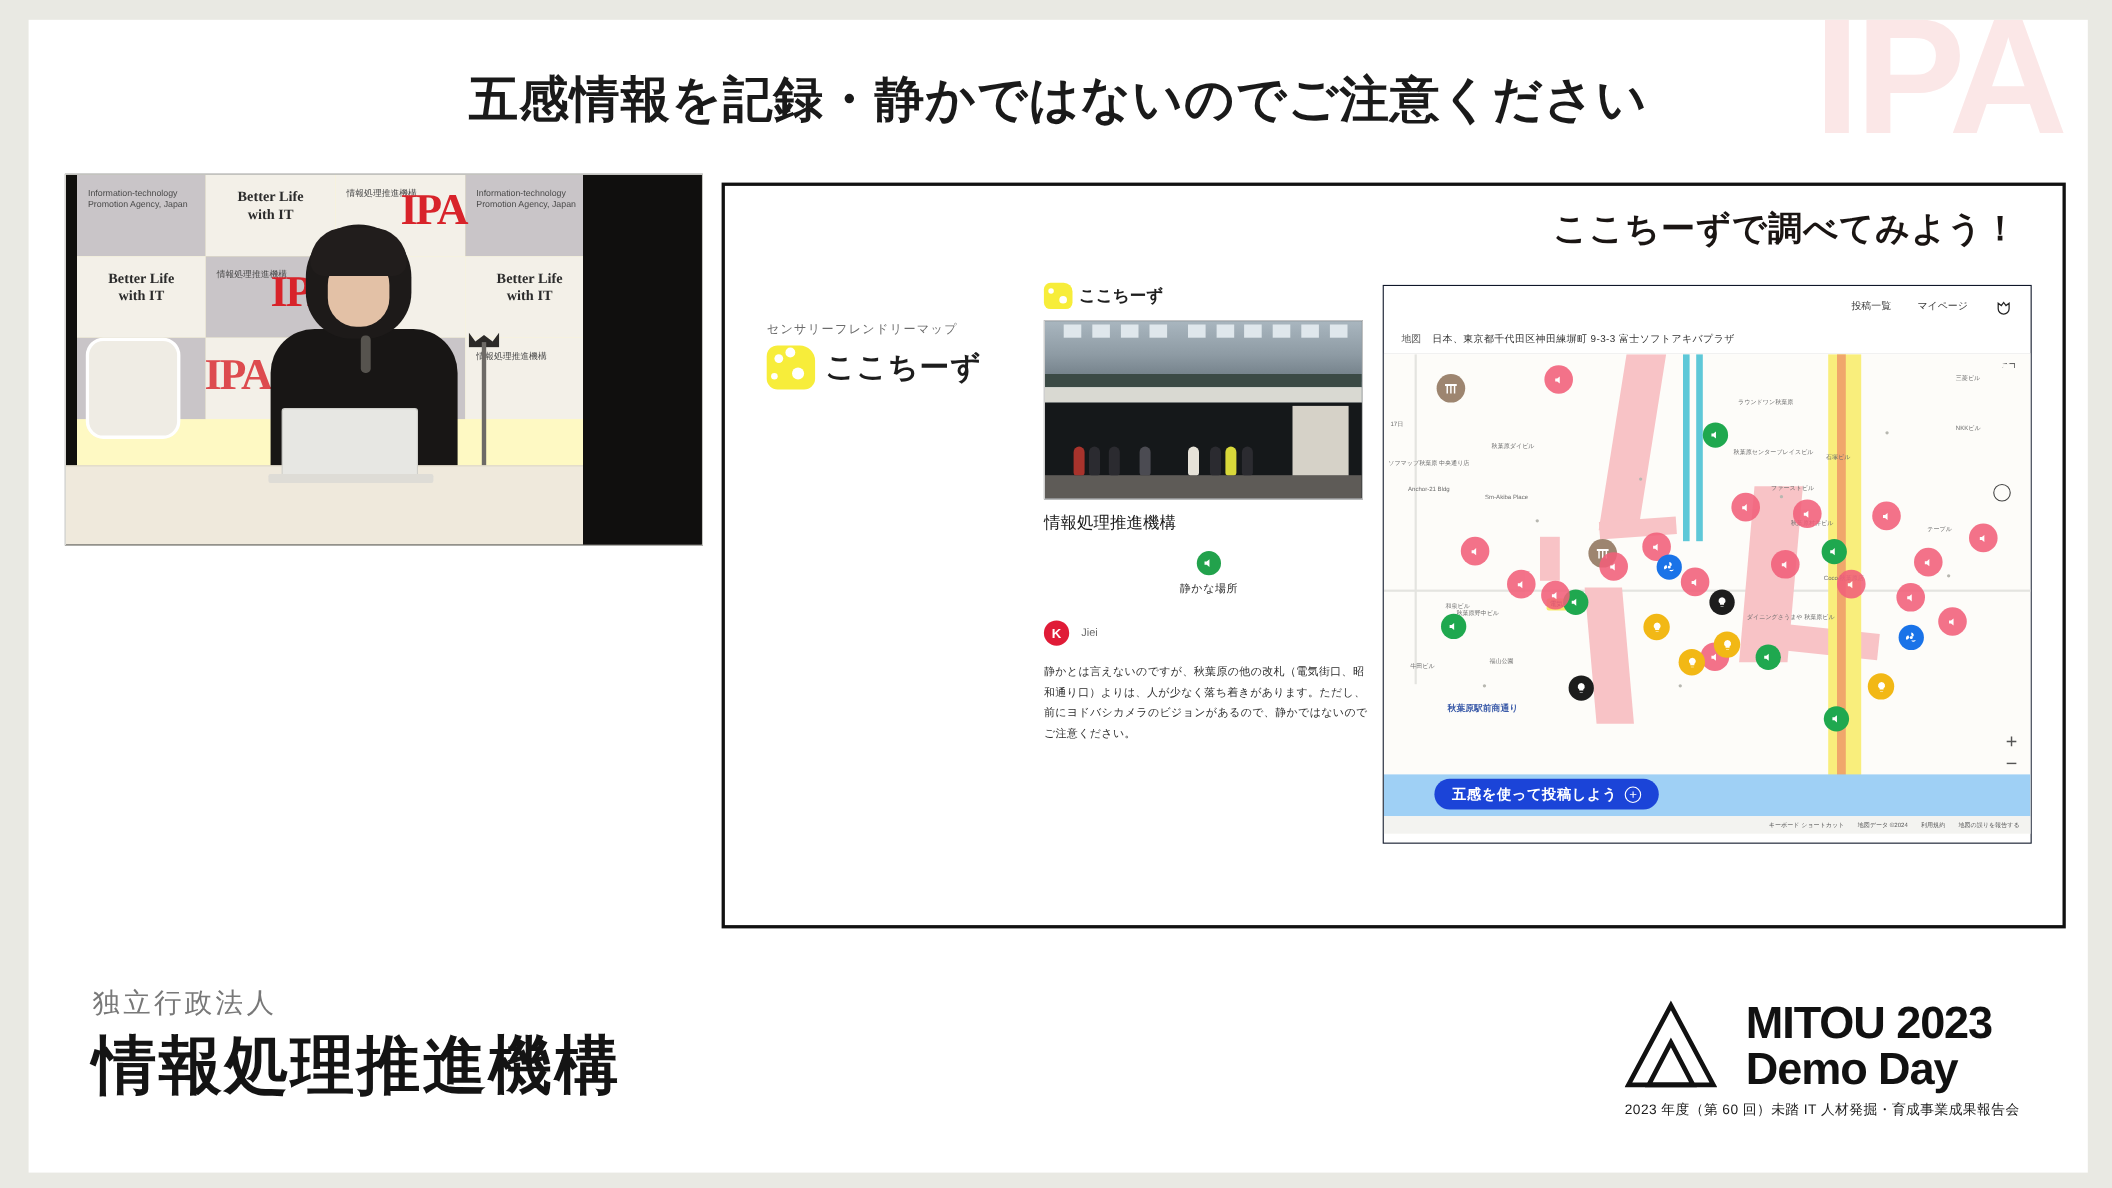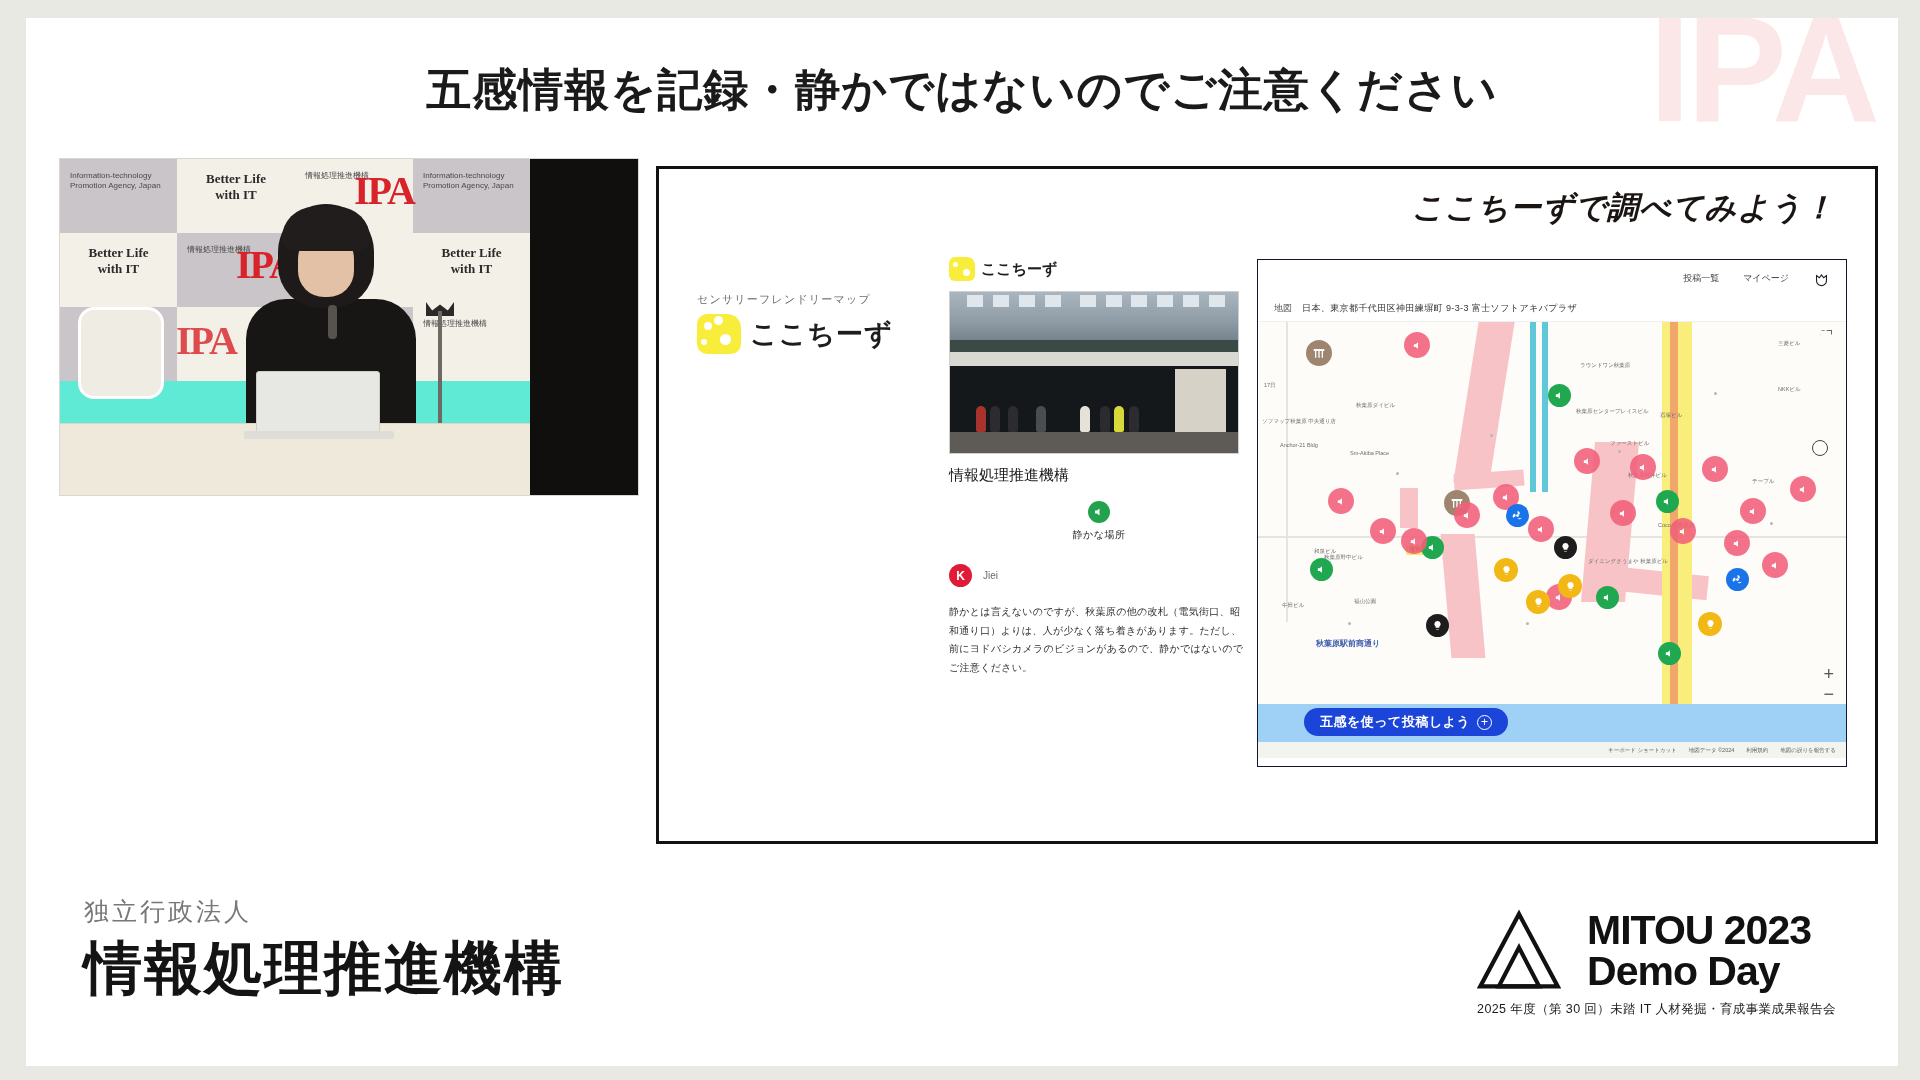--- a/index.html
+++ b/index.html
@@ -32,22 +32,22 @@
   }
   
   #presenter-photo{
     position:absolute; left:33px; top:140px;
     width:580px; height:338px;
     background:#100f0d;
     overflow:hidden;
     border:1px solid #d8d8d2;
   }
   .backdrop{
-    position:absolute; left:0; top:0; width:470px; height:298px;
-    background:#5eead4;
+    position:absolute; left:10px; top:0; width:470px; height:298px;
+    background:#fef9c3;
   }
   .bd-cell{
     position:absolute; font-size:8px; color:#4a4a4a; line-height:1.25;
     padding:12px 10px; overflow:hidden;
   }
   .bd-grey{ background:#c9c5c8; }
   .bd-cream{ background:#f3f0e8; }
   .bd-ipa{
     font-family:"Liberation Serif","DejaVu Serif",serif;
     font-weight:700; color:#d8232a; font-size:40px; letter-spacing:-2px;
@@ -105,21 +105,20 @@
   #slide-panel{
     position:absolute; left:630px; top:148px;
     width:1222px; height:678px;
     background:#ffffff; border:3px solid #111111;
   }
   #slide-heading{
     position:absolute; right:40px; top:18px;
     font-size:31px; font-weight:700; color:#1a1513;
     font-family:"DejaVu Sans","Liberation Sans",sans-serif;
     letter-spacing:1px;
-    font-style:italic;
   }
   
   #brand-block{ position:absolute; left:38px; top:123px; width:230px; }
   #brand-tagline{ font-size:11px; color:#6c6c6c; letter-spacing:1.2px; margin-bottom:7px;}
   #brand-row{ display:flex; align-items:center; gap:9px;}
   .cheese-logo{
     position:relative; width:44px; height:40px;
     background:#f7ed3a; border-radius:10px 14px 10px 10px;
     flex:0 0 auto;
   }
@@ -724,16 +723,16 @@
     <div id="event-logo-row">
       <svg id="event-mark" viewBox="0 0 100 100">
         <path d="M50 6 L96 92 L4 92 Z" fill="none" stroke="#111" stroke-width="5"></path>
         <path d="M50 46 L74 92 L26 92 Z" fill="none" stroke="#111" stroke-width="5"></path>
       </svg>
       <div id="event-wordmark">
         <div id="event-line1">MITOU 2023</div>
         <div id="event-line2">Demo Day</div>
       </div>
     </div>
-    <div id="event-caption">2025 年度（第 30 回）未踏 IT 人材発掘・育成事業成果報告会</div>
+    <div id="event-caption">2023 年度（第 60 回）未踏 IT 人材発掘・育成事業成果報告会</div>
   </div>
 
 </div>
 
 </body></html>

